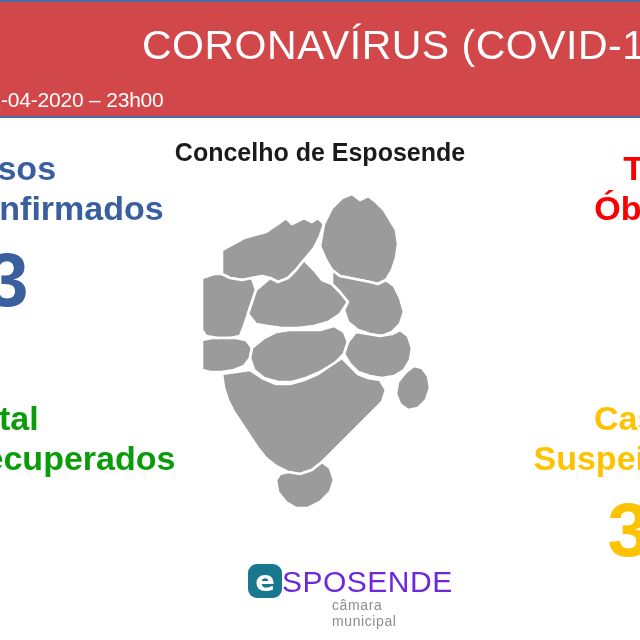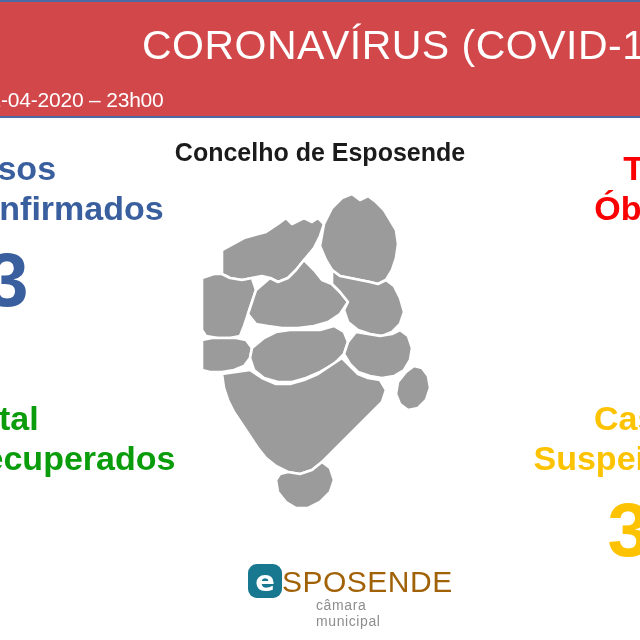--- a/index.html
+++ b/index.html
@@ -144,28 +144,28 @@
     font-size: 29px;
     font-weight: bold;
     line-height: 34px;
     text-align: center;
     font-family: "DejaVu Sans", sans-serif;
   }
   #logo-wordmark {
     position: absolute;
     left: 34px;
     top: 3px;
-    color: #a16207;
+    color: #6d28d9;
     font-size: 30px;
     letter-spacing: 0.5px;
     font-weight: 400;
   }
   #logo-subtitle {
     position: absolute;
-    left: 68px;
+    left: 84px;
     top: 35px;
     color: #8d8d8d;
     font-size: 14px;
     letter-spacing: 0.6px;
   }
 </style>
 </head>
 <body>
 
 <div id="header-band">

